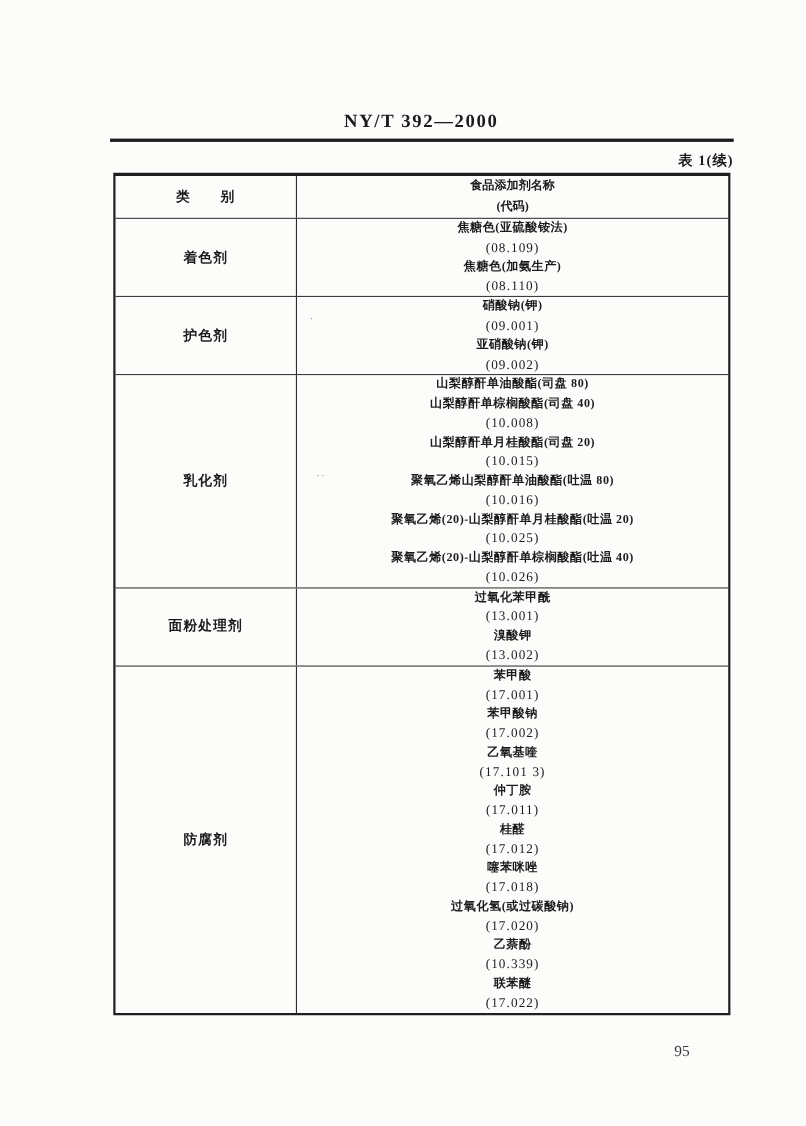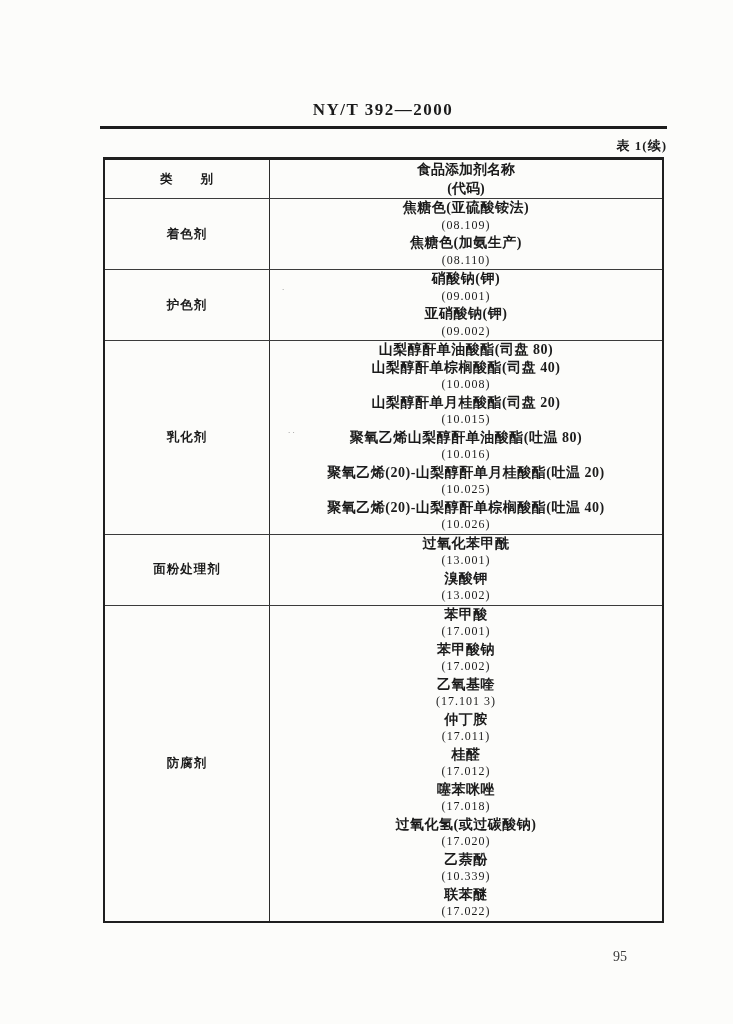--- a/index.html
+++ b/index.html
@@ -60,21 +60,21 @@
     display: flex;
     flex-direction: column;
     justify-content: center;
     padding: 0;
   }
   .t-header-row { height: 38px; }
   .t-header-row .t-items-cell .t-line { line-height: 19px; }
   .t-line {
     text-align: center;
     line-height: 17.5px;
-    font-size: 14px;
+    font-size: 11px;
     white-space: nowrap;
   }
   .t-name { font-weight: 600; letter-spacing: 0.5px; }
   .t-code { font-weight: 400; font-size: 12px; letter-spacing: 1px; }
   .t-col-head { font-weight: 600; }
   .page-num {
     position: absolute;
     top: 949px; left: 600px; width: 40px;
     text-align: center;
     font-size: 14px;

